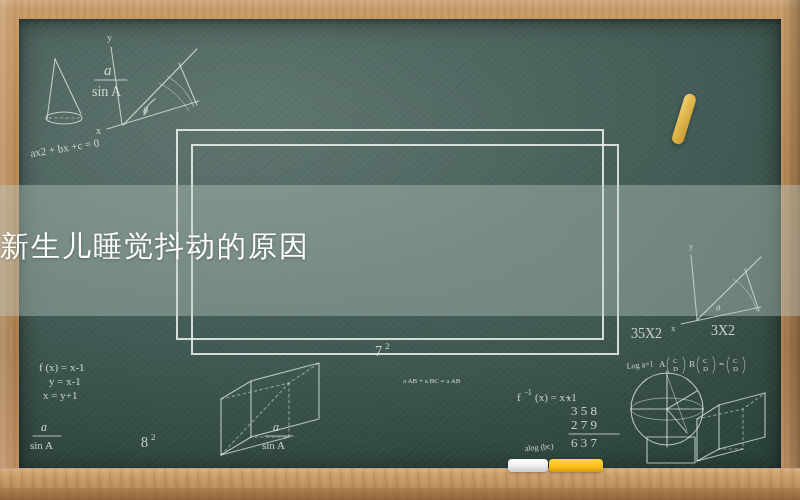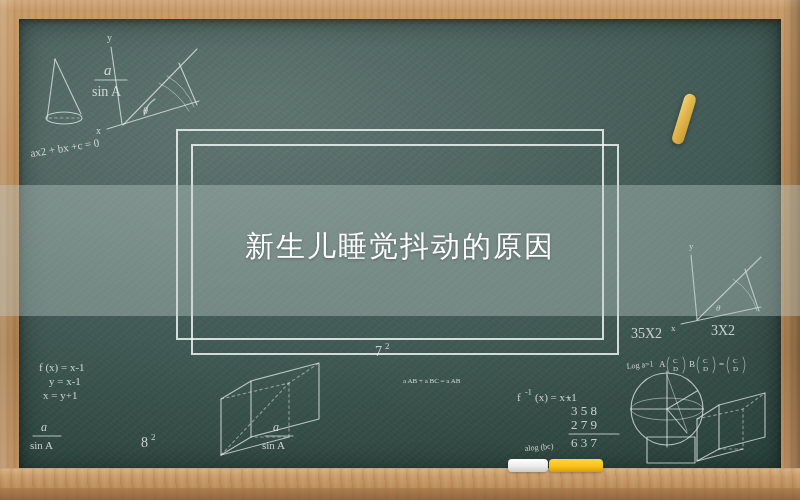--- a/index.html
+++ b/index.html
@@ -83,21 +83,21 @@
   }
 
   
   .rect{position:absolute;border:2px solid rgba(244,249,246,.82);}
   .rect-outer{left:176px;top:129px;width:424px;height:207px;}
   .rect-inner{left:191px;top:144px;width:424px;height:207px;}
 
   
   .title{
     position:absolute;left:0;top:226px;width:800px;
-    text-align:center;color:#ffffff;
+    color:#ffffff;
     font-size:29px;letter-spacing:2px;line-height:40px;
     font-family:"DejaVu Sans","Liberation Sans",sans-serif;
     text-shadow:0 1px 3px rgba(0,0,0,.30);
     white-space:nowrap;
   }
 
   
   .chalk-float{
     position:absolute;left:678px;top:93px;width:12px;height:52px;
     border-radius:6px;

